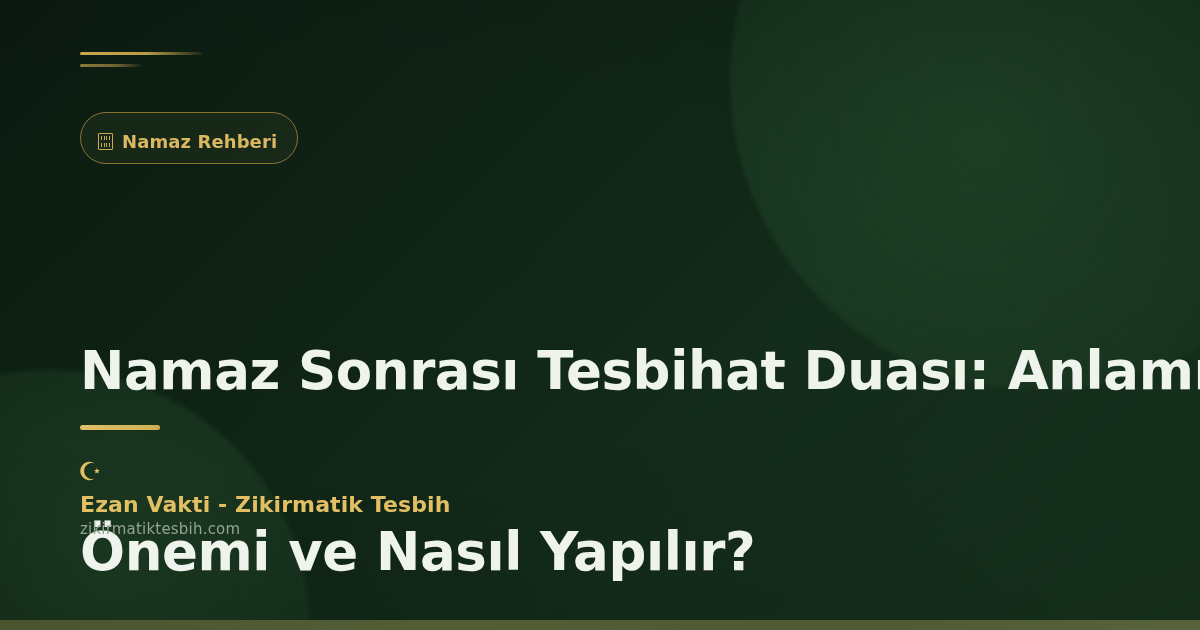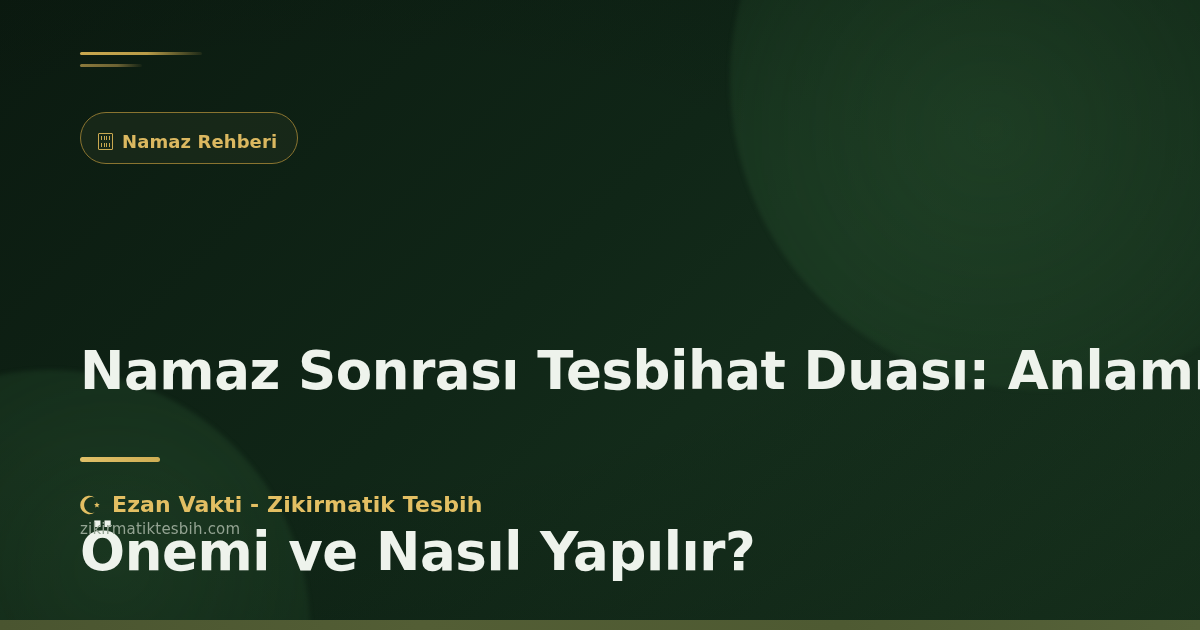--- a/index.html
+++ b/index.html
@@ -159,23 +159,24 @@
     bottom: 92px;
   }
   .footer-rule {
     width: 80px;
     height: 5px;
     border-radius: 3px;
     background: linear-gradient(90deg, #e0c068 0%, #cfae54 100%);
   }
   .brand-row {
     display: flex;
-    align-items: center;
+    align-items: flex-start;
     gap: 10px;
     margin-top: 30px;
+    flex-direction: column;
   }
   .moon-icon {
     width: 22px;
     height: 22px;
     position: relative;
     flex: none;
   }
   .site-name {
     font-size: 22px;
     font-weight: bold;

